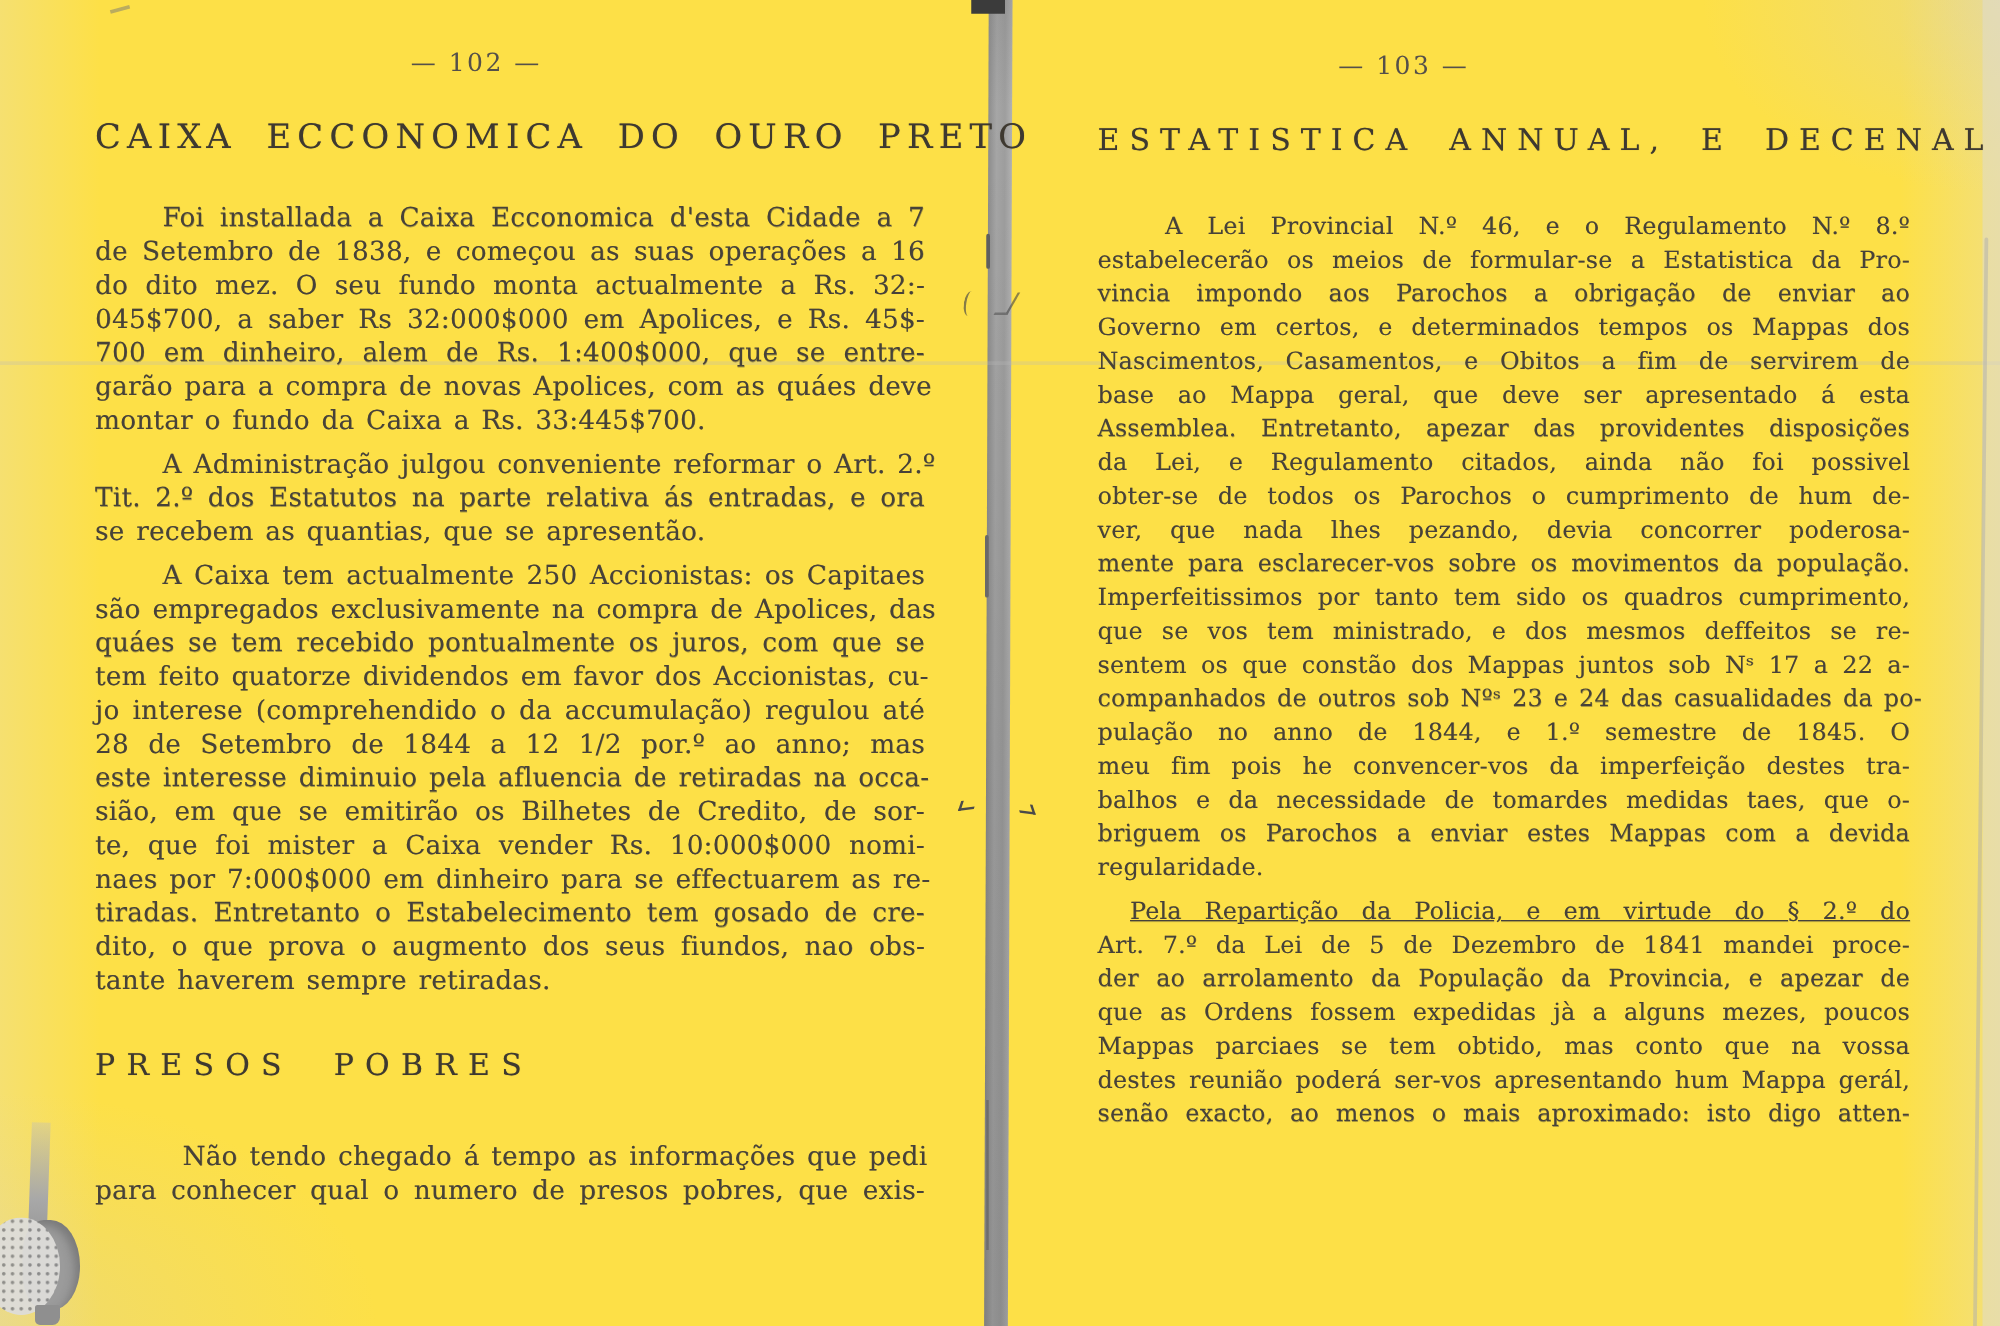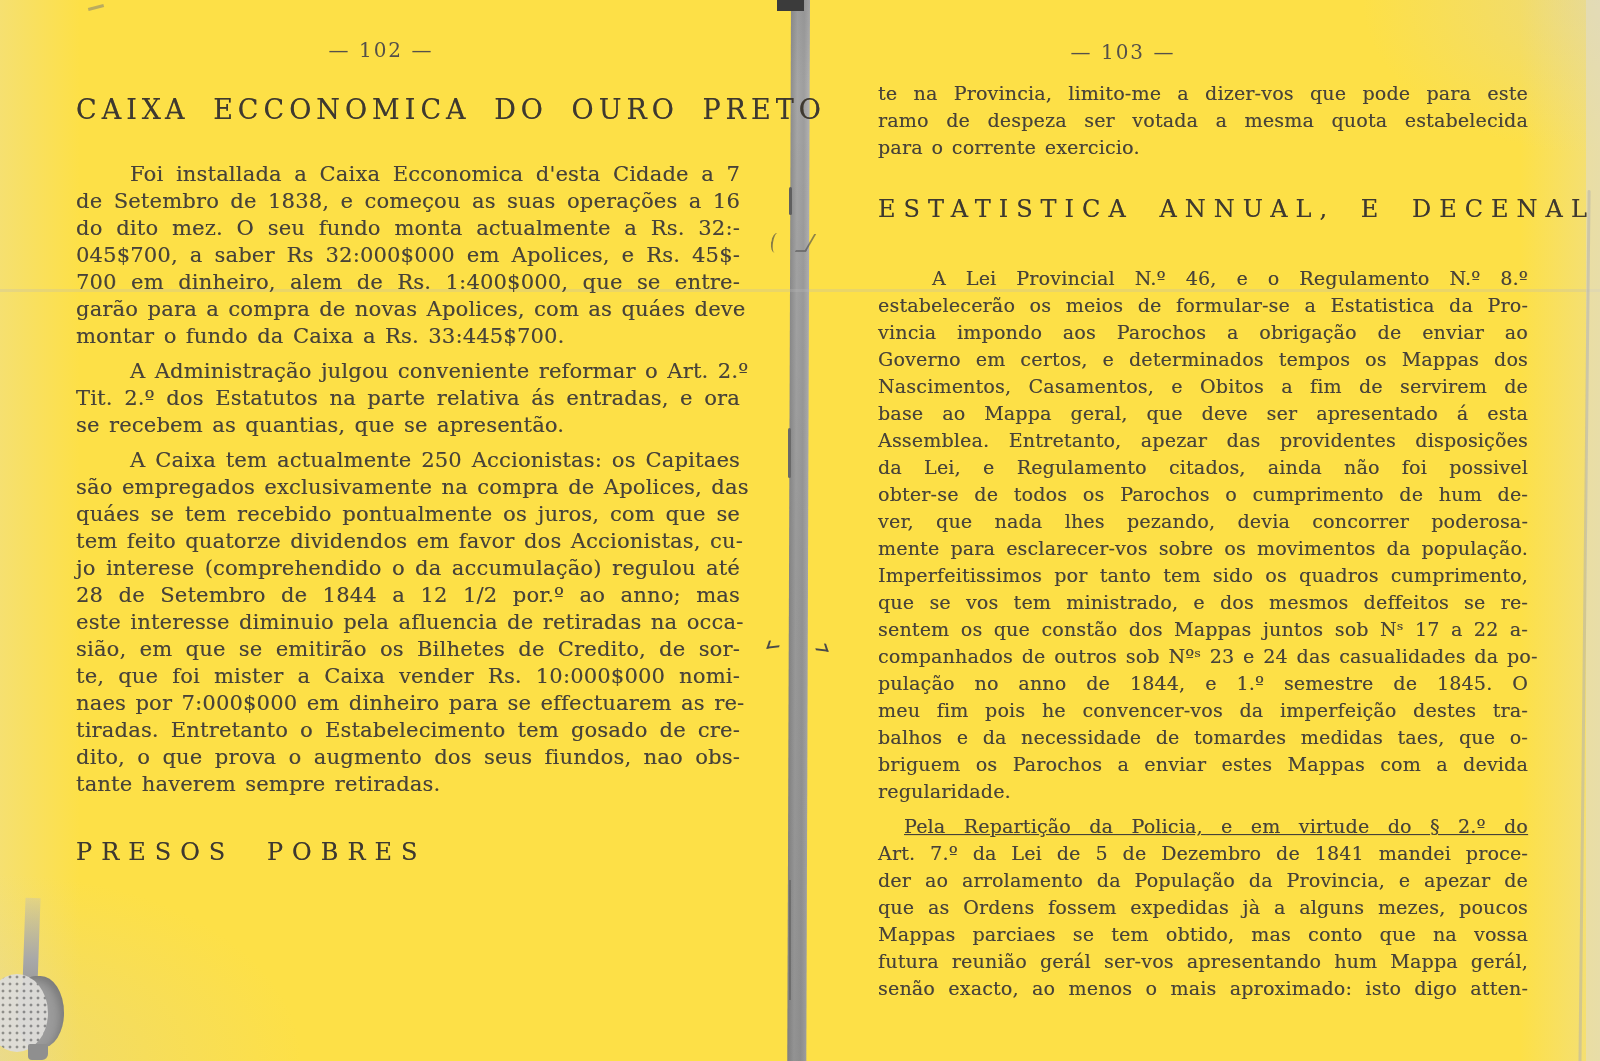--- a/index.html
+++ b/index.html
@@ -150,29 +150,28 @@
         <div class="pline">28 de Setembro de 1844 a 12 1/2 por.º ao anno; mas</div>
         <div class="pline">este interesse diminuio pela afluencia de retiradas na occa-</div>
         <div class="pline">sião, em que se emitirão os Bilhetes de Credito, de sor-</div>
         <div class="pline">te, que foi mister a Caixa vender Rs. 10:000$000 nomi-</div>
         <div class="pline">naes por 7:000$000 em dinheiro para se effectuarem as re-</div>
         <div class="pline">tiradas. Entretanto o Estabelecimento tem gosado de cre-</div>
         <div class="pline">dito, o que prova o augmento dos seus fiundos, nao obs-</div>
         <div class="pline">tante haverem sempre retiradas.</div>
       </div>
     <div class="subsection-title">PRESOS POBRES</div>
+    <div class="para indent-lg">
+        <div class="pline">Não tendo chegado á tempo as informações que pedi</div>
+        <div class="pline">para conhecer qual o numero de presos pobres, que exis-</div>
+      </div>
   </div>
 
   <div class="page page-right">
     <div class="pagenum">— 103 —</div>
-    <div class="para endshort">
-        <div class="pline">te na Provincia, limito-me a dizer-vos que pode para este</div>
-        <div class="pline">ramo de despeza ser votada a mesma quota estabelecida</div>
-        <div class="pline">para o corrente exercicio.</div>
-      </div>
     <div class="section-title">ESTATISTICA ANNUAL, E DECENAL</div>
     <div class="para indent endshort">
         <div class="pline">A Lei Provincial N.º 46, e o Regulamento N.º 8.º</div>
         <div class="pline">estabelecerão os meios de formular-se a Estatistica da Pro-</div>
         <div class="pline">vincia impondo aos Parochos a obrigação de enviar ao</div>
         <div class="pline">Governo em certos, e determinados tempos os Mappas dos</div>
         <div class="pline">Nascimentos, Casamentos, e Obitos a fim de servirem de</div>
         <div class="pline">base ao Mappa geral, que deve ser apresentado á esta</div>
         <div class="pline">Assemblea. Entretanto, apezar das providentes disposições</div>
         <div class="pline">da Lei, e Regulamento citados, ainda não foi possivel</div>
@@ -188,18 +187,18 @@
         <div class="pline">balhos e da necessidade de tomardes medidas taes, que o-</div>
         <div class="pline">briguem os Parochos a enviar estes Mappas com a devida</div>
         <div class="pline">regularidade.</div>
       </div>
     <div class="para indent-sm">
         <div class="pline">Pela Repartição da Policia, e em virtude do § 2.º do</div>
         <div class="pline">Art. 7.º da Lei de 5 de Dezembro de 1841 mandei proce-</div>
         <div class="pline">der ao arrolamento da População da Provincia, e apezar de</div>
         <div class="pline">que as Ordens fossem expedidas jà a alguns mezes, poucos</div>
         <div class="pline">Mappas parciaes se tem obtido, mas conto que na vossa</div>
-        <div class="pline">futura reunião gerál ser-vos apresentando hum Mappa gerál,</div>
+        <div class="pline">destes reunião poderá ser-vos apresentando hum Mappa gerál,</div>
         <div class="pline">senão exacto, ao menos o mais aproximado: isto digo atten-</div>
       </div>
   </div>
 
 </div>
 
 </body></html>

